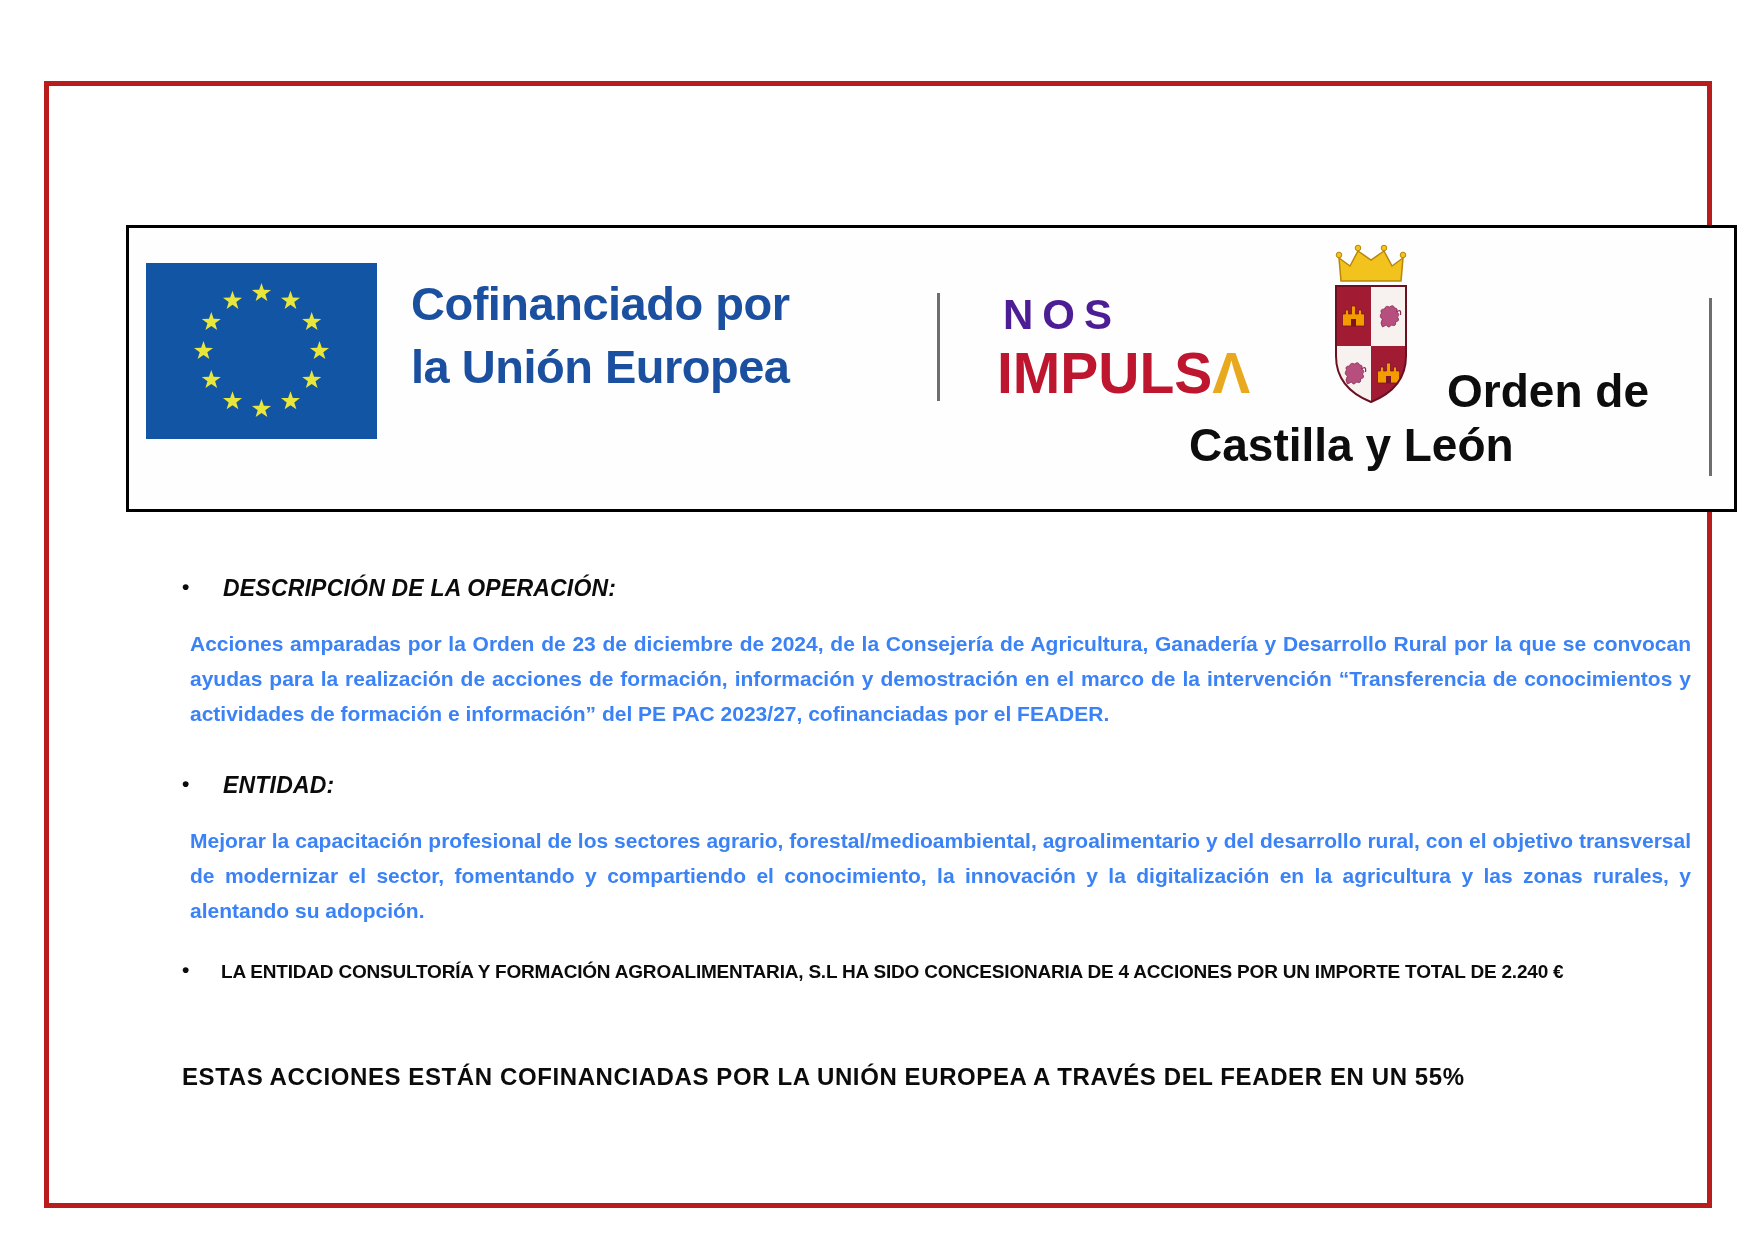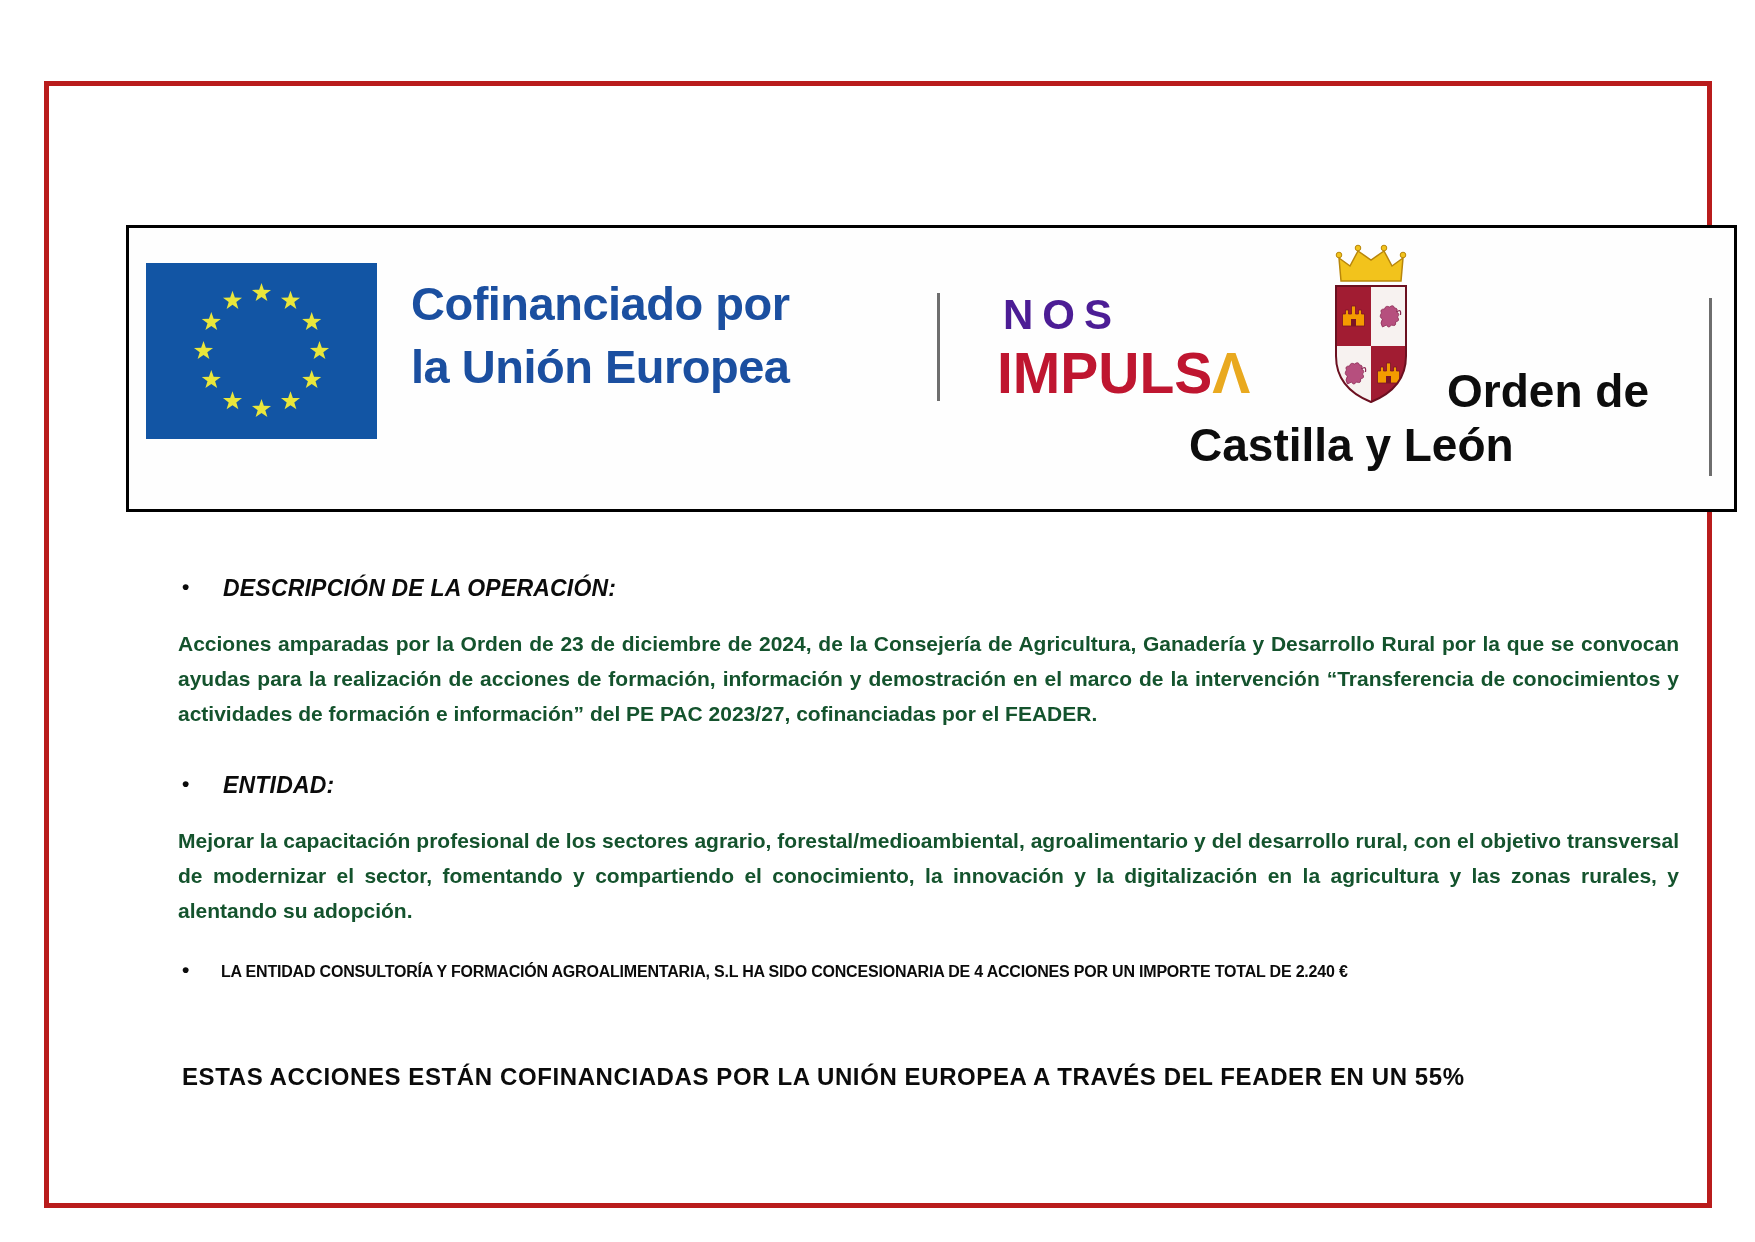--- a/index.html
+++ b/index.html
@@ -38,31 +38,31 @@
     font-size:46px; font-weight:bold; color:#0d0d0d; line-height:50px; white-space:nowrap;
   }
   .junta-2 {
     position:absolute; left:1140px; top:334px; width:460px; text-align:left;
     font-size:46px; font-weight:bold; color:#0d0d0d; line-height:50px; white-space:nowrap;
   }
   .bullet-row { position:absolute; left:133px; white-space:nowrap; }
   .bullet-dot { display:inline-block; width:41px; font-size:21px; font-weight:bold; vertical-align:top; }
   .bullet-heading { font-size:23px; font-weight:bold; font-style:italic; letter-spacing:0.2px; }
   .body-par {
-    position:absolute; left:129px; width:1501px; font-size:21px; font-weight:bold;
-    line-height:35px; text-align:justify; color:#14532d;
+    position:absolute; left:141px; width:1501px; font-size:21px; font-weight:bold;
+    line-height:35px; text-align:justify; color:#3b82f6;
   }
   .p1 { top:540px; }
   .p2 { top:737px; }
   .b1 { top:489px; }
   .b2 { top:686px; }
   .award-block { position:absolute; left:133px; top:870px; width:1512px; }
   .award-dot { position:absolute; left:0; top:2px; font-size:21px; font-weight:bold; }
   .award-text {
-    margin-left:39px; width:1466px; font-size:16px; font-weight:bold;
+    margin-left:39px; width:1466px; font-size:19px; font-weight:bold;
     line-height:32px; letter-spacing:-0.2px; color:#0b0b0b;
   }
   .footer-line {
     position:absolute; left:133px; top:977px; font-size:24px; font-weight:bold;
     letter-spacing:0.6px; color:#0b0b0b; white-space:nowrap;
   }
 </style>
 </head>
 <body>
 

